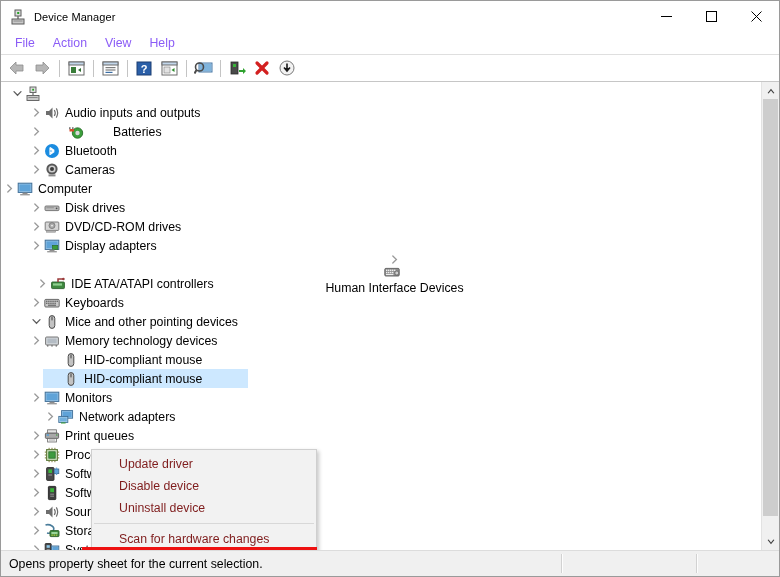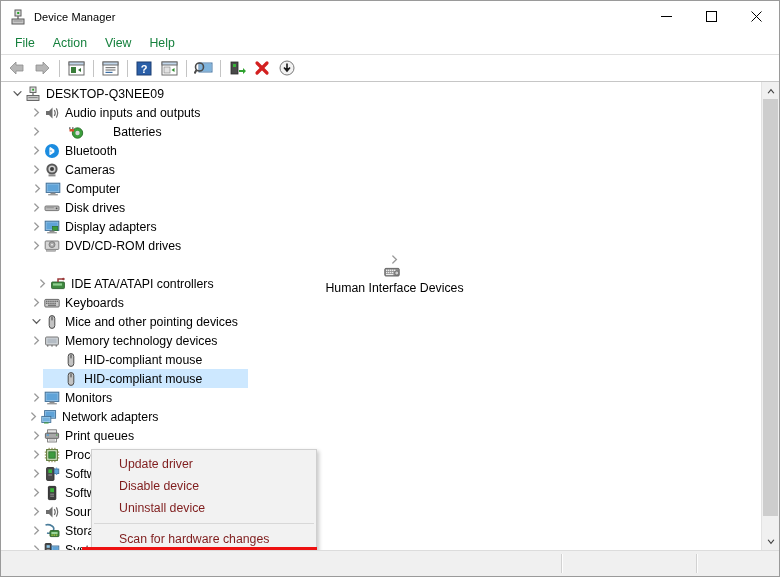--- a/index.html
+++ b/index.html
@@ -68,21 +68,21 @@
     min-height: 22px;
     background: #ffffff;
     display: flex;
     align-items: center;
     padding-left: 5px;
     border-bottom: 1px solid #dfdfdf;
   }
   .menu-item {
     padding: 2px 9px;
     font-size: 12.3px;
-    color: #15803d;
+    color: #8b5cf6;
     line-height: 16px;
   }
 
   
   .toolbar {
     height: 26px;
     min-height: 26px;
     background: #ffffff;
     display: flex;
     align-items: center;
@@ -378,21 +378,20 @@
               <path d="M1 2.6 L4.5 6.2 L8 2.6" fill="none" stroke="#5f5f5f" stroke-width="1.3" stroke-linecap="round"></path>
             </svg>
           </div>
           <div class="ico"><svg width="16" height="16" viewBox="0 0 16 16">
               <rect x="5" y="1" width="6" height="5.5" fill="#dcdcdc" stroke="#5b5b5b" stroke-width="0.9"></rect>
               <rect x="7.2" y="2.8" width="1.8" height="1.8" fill="#27a327"></rect>
               <rect x="7.4" y="6.5" width="1.2" height="3" fill="#6b6b6b"></rect>
               <rect x="2" y="9.5" width="12" height="5" fill="#cacaca" stroke="#5b5b5b" stroke-width="0.9"></rect>
               <rect x="3.4" y="11" width="9.2" height="1" fill="#8b8b8b"></rect>
             </svg></div>
-          <div class="lbl">DESKTOP-Q3NEE09</div>
         </div>
         <div class="row" style="padding-left: 27px;">
           <div class="chev">
             <svg width="9" height="9" viewBox="0 0 9 9">
               <path d="M2.8 1 L6.4 4.5 L2.8 8" fill="none" stroke="#9a9a9a" stroke-width="1.3" stroke-linecap="round"></path>
             </svg>
           </div>
           <div class="ico"><svg width="16" height="16" viewBox="0 0 16 16">
               <path d="M2 6 L5 6 L8.5 2.5 L8.5 13.5 L5 10 L2 10 Z" fill="#6e6e6e"></path>
               <path d="M10.3 5 Q12.2 8 10.3 11" fill="none" stroke="#6e6e6e" stroke-width="1.2"></path>
@@ -434,21 +433,21 @@
             </svg>
           </div>
           <div class="ico"><svg width="16" height="16" viewBox="0 0 16 16">
               <circle cx="8" cy="7" r="5.6" fill="#585858"></circle>
               <circle cx="8" cy="7" r="3.6" fill="#cfcfcf"></circle>
               <circle cx="8" cy="7" r="2" fill="#3b3b3b"></circle>
               <rect x="4.5" y="12.4" width="7" height="2" fill="#8a8a8a"></rect>
             </svg></div>
           <div class="lbl">Cameras</div>
         </div>
-        <div class="row" style=" margin-left: 28px;">
+        <div class="row" style="">
           <div class="chev">
             <svg width="9" height="9" viewBox="0 0 9 9">
               <path d="M2.8 1 L6.4 4.5 L2.8 8" fill="none" stroke="#9a9a9a" stroke-width="1.3" stroke-linecap="round"></path>
             </svg>
           </div>
           <div class="ico"><svg width="16" height="16" viewBox="0 0 16 16">
               <rect x="1.2" y="2.2" width="13.6" height="9.2" fill="#9fc9ea" stroke="#3d6d96" stroke-width="1"></rect>
               <rect x="2.4" y="3.4" width="11.2" height="6.8" fill="#5fa3d8"></rect>
               <rect x="5.5" y="11.6" width="5" height="1.4" fill="#8e8e8e"></rect>
               <rect x="3.2" y="13" width="9.6" height="1.4" fill="#9b9b9b"></rect>
@@ -460,49 +459,49 @@
             <svg width="9" height="9" viewBox="0 0 9 9">
               <path d="M2.8 1 L6.4 4.5 L2.8 8" fill="none" stroke="#9a9a9a" stroke-width="1.3" stroke-linecap="round"></path>
             </svg>
           </div>
           <div class="ico"><svg width="16" height="16" viewBox="0 0 16 16">
               <rect x="1" y="6" width="14" height="4.6" rx="1" fill="#bcbcbc" stroke="#6e6e6e" stroke-width="0.9"></rect>
               <rect x="2.4" y="7.3" width="7.4" height="0.9" fill="#8d8d8d"></rect>
               <circle cx="12.6" cy="8.3" r="0.9" fill="#4f4f4f"></circle>
             </svg></div>
           <div class="lbl">Disk drives</div>
+        </div>
+        <div class="row" style="padding-left: 27px;">
+          <div class="chev">
+            <svg width="9" height="9" viewBox="0 0 9 9">
+              <path d="M2.8 1 L6.4 4.5 L2.8 8" fill="none" stroke="#9a9a9a" stroke-width="1.3" stroke-linecap="round"></path>
+            </svg>
+          </div>
+          <div class="ico"><svg width="16" height="16" viewBox="0 0 16 16">
+              <rect x="1.2" y="3" width="13.6" height="8.4" rx="0.8" fill="#d6d6d6" stroke="#707070" stroke-width="0.9"></rect>
+              <circle cx="8" cy="6.6" r="3" fill="#a8a8a8" stroke="#6a6a6a" stroke-width="0.7"></circle>
+              <circle cx="8" cy="6.6" r="0.9" fill="#f0f0f0"></circle>
+              <rect x="2.6" y="11.8" width="9" height="1.4" fill="#bcbcbc" stroke="#8a8a8a" stroke-width="0.6"></rect>
+            </svg></div>
+          <div class="lbl">DVD/CD-ROM drives</div>
         </div>
         <div class="row" style="padding-left: 27px;">
           <div class="chev">
             <svg width="9" height="9" viewBox="0 0 9 9">
               <path d="M2.8 1 L6.4 4.5 L2.8 8" fill="none" stroke="#9a9a9a" stroke-width="1.3" stroke-linecap="round"></path>
             </svg>
           </div>
           <div class="ico"><svg width="16" height="16" viewBox="0 0 16 16">
               <rect x="1.2" y="2.2" width="13.6" height="9.2" fill="#9fc9ea" stroke="#3d6d96" stroke-width="1"></rect>
               <rect x="2.4" y="3.4" width="11.2" height="6.8" fill="#5fa3d8"></rect>
               <rect x="8.6" y="7.4" width="5.2" height="4" fill="#3a9b3a" stroke="#2a6d2a" stroke-width="0.7"></rect>
               <rect x="5.5" y="11.6" width="5" height="1.4" fill="#8e8e8e"></rect>
               <rect x="3.2" y="13" width="9.6" height="1.4" fill="#9b9b9b"></rect>
             </svg></div>
           <div class="lbl">Display adapters</div>
-        </div>
-        <div class="row" style="padding-left: 27px;">
-          <div class="chev">
-            <svg width="9" height="9" viewBox="0 0 9 9">
-              <path d="M2.8 1 L6.4 4.5 L2.8 8" fill="none" stroke="#9a9a9a" stroke-width="1.3" stroke-linecap="round"></path>
-            </svg>
-          </div>
-          <div class="ico"><svg width="16" height="16" viewBox="0 0 16 16">
-              <rect x="1.2" y="3" width="13.6" height="8.4" rx="0.8" fill="#d6d6d6" stroke="#707070" stroke-width="0.9"></rect>
-              <circle cx="8" cy="6.6" r="3" fill="#a8a8a8" stroke="#6a6a6a" stroke-width="0.7"></circle>
-              <circle cx="8" cy="6.6" r="0.9" fill="#f0f0f0"></circle>
-              <rect x="2.6" y="11.8" width="9" height="1.4" fill="#bcbcbc" stroke="#8a8a8a" stroke-width="0.6"></rect>
-            </svg></div>
-          <div class="lbl">DVD/CD-ROM drives</div>
         </div>
         <div class="row" style="padding-left: 27px; flex-direction: column;">
           <div class="chev">
             <svg width="9" height="9" viewBox="0 0 9 9">
               <path d="M2.8 1 L6.4 4.5 L2.8 8" fill="none" stroke="#9a9a9a" stroke-width="1.3" stroke-linecap="round"></path>
             </svg>
           </div>
           <div class="ico"><svg width="16" height="16" viewBox="0 0 16 16">
               <rect x="0.8" y="4.4" width="14.4" height="7.6" rx="1" fill="#8e8e8e" stroke="#5a5a5a" stroke-width="0.9"></rect>
               <rect x="2" y="5.6" width="1.4" height="1.4" fill="#ececec"></rect>
@@ -610,21 +609,21 @@
             </svg>
           </div>
           <div class="ico"><svg width="16" height="16" viewBox="0 0 16 16">
               <rect x="1.2" y="2.2" width="13.6" height="9.2" fill="#9fc9ea" stroke="#3d6d96" stroke-width="1"></rect>
               <rect x="2.4" y="3.4" width="11.2" height="6.8" fill="#5fa3d8"></rect>
               <rect x="5.5" y="11.6" width="5" height="1.4" fill="#8e8e8e"></rect>
               <rect x="3.2" y="13" width="9.6" height="1.4" fill="#9b9b9b"></rect>
             </svg></div>
           <div class="lbl">Monitors</div>
         </div>
-        <div class="row" style="padding-left: 24px;">
+        <div class="row" style="padding-left: 41px;">
           <div class="chev">
             <svg width="9" height="9" viewBox="0 0 9 9">
               <path d="M2.8 1 L6.4 4.5 L2.8 8" fill="none" stroke="#9a9a9a" stroke-width="1.3" stroke-linecap="round"></path>
             </svg>
           </div>
           <div class="ico"><svg width="16" height="16" viewBox="0 0 16 16">
               <rect x="3.6" y="1.6" width="11" height="7.6" fill="#9fc9ea" stroke="#3d6d96" stroke-width="0.9"></rect>
               <rect x="4.6" y="2.6" width="9" height="5.6" fill="#5fa3d8"></rect>
               <rect x="0.8" y="7.4" width="9" height="6" fill="#b8dcf2" stroke="#3d6d96" stroke-width="0.9"></rect>
               <rect x="1.8" y="8.4" width="7" height="4" fill="#73b0dd"></rect>
@@ -769,17 +768,18 @@
         <div class="ctx-item">Update driver</div>
         <div class="ctx-item">Disable device</div>
         <div class="ctx-item">Uninstall device</div>
         <div class="ctx-sep"></div>
         <div class="ctx-item">Scan for hardware changes</div>
       </div>
     <div class="redbox" style="border-color: rgb(238, 17, 17);"></div>
   </div>
 
   <div class="statusbar">
+    <div class="status-text">Opens property sheet for the current selection.</div>
     <div class="status-div" style="left:560px;"></div>
     <div class="status-div" style="left:695px;"></div>
   </div>
 
 </div>
 
 </body></html>

